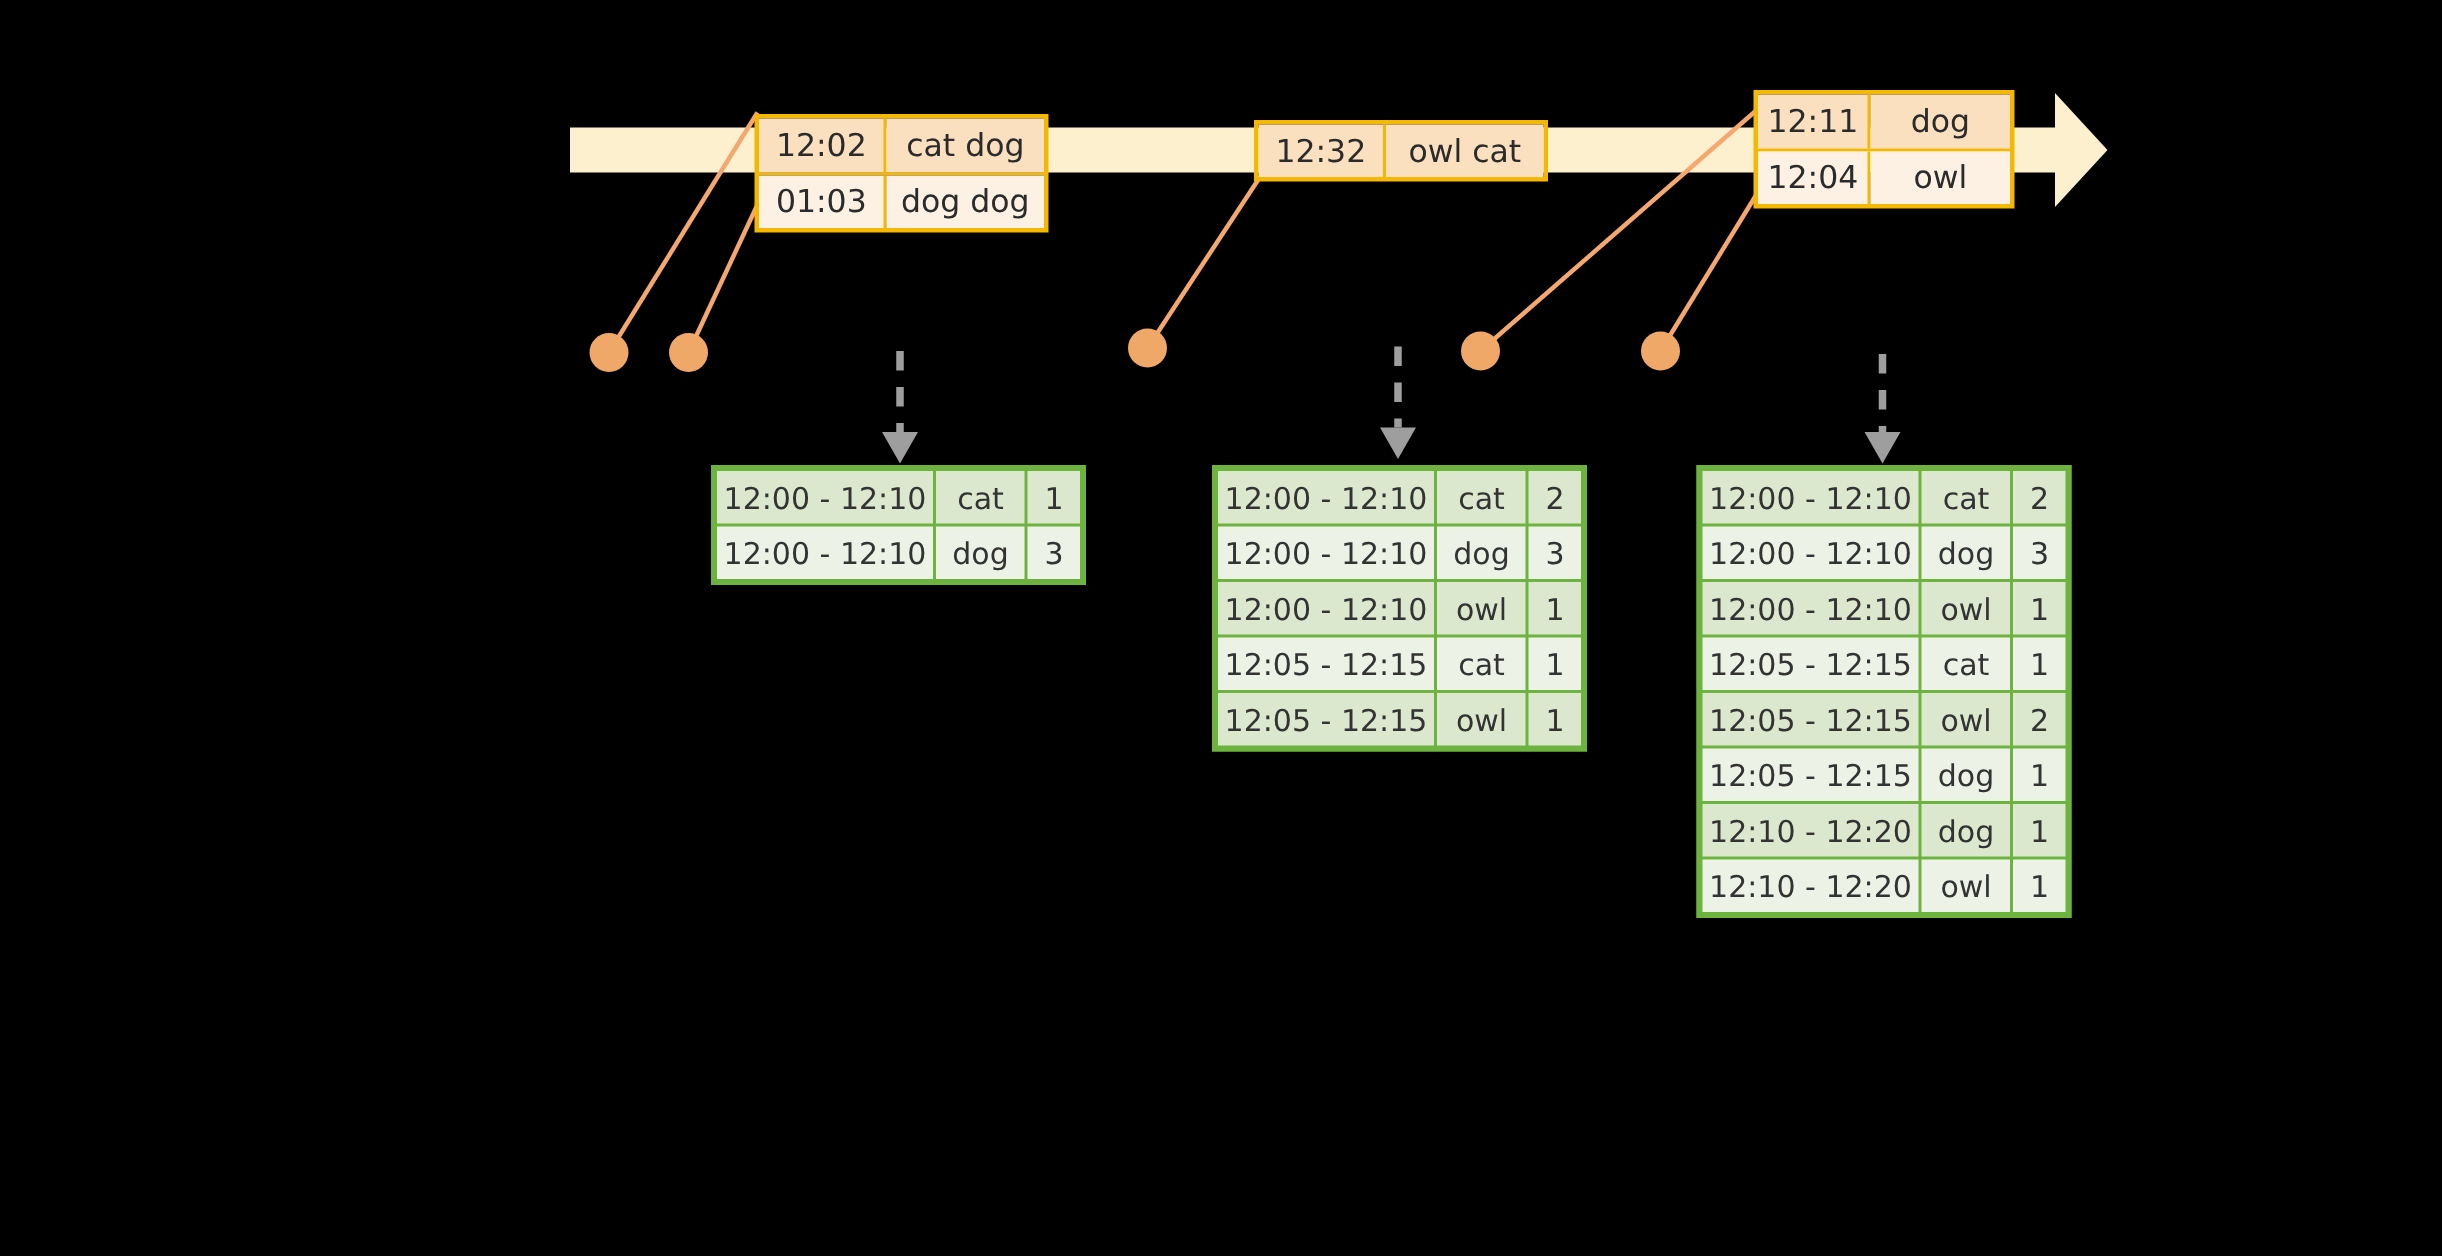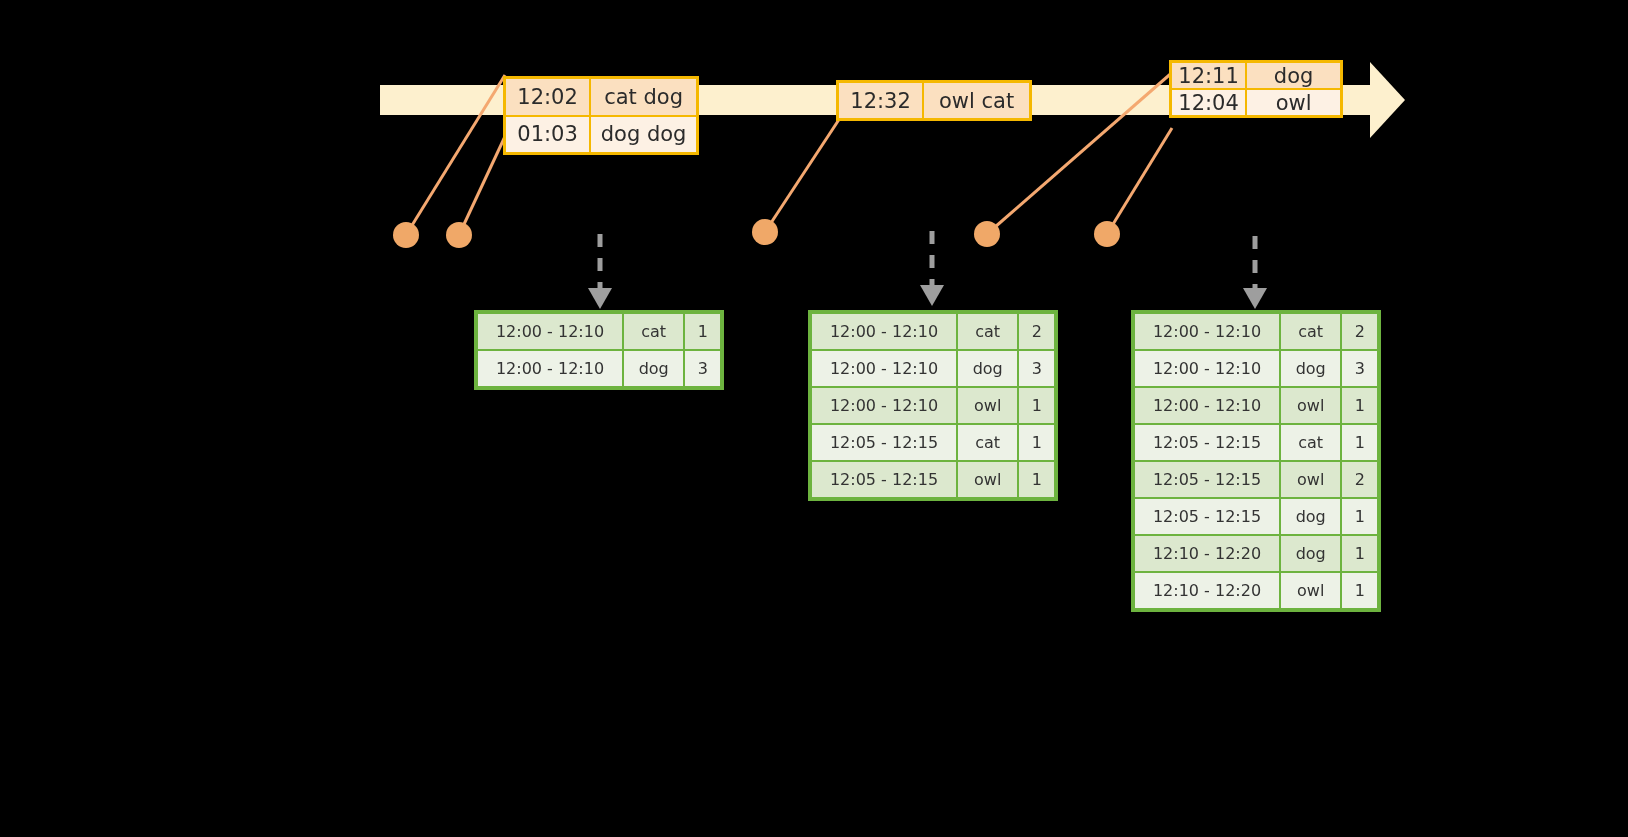--- a/index.html
+++ b/index.html
@@ -16,21 +16,21 @@
   .evt-time,.evt-words{display:flex;align-items:center;justify-content:center;
            font-size:21px;color:#2b2b2b;white-space:nowrap;}
   .evt-time{border-right:2px solid #F5B800;}
   .shade-a .evt-time,.shade-a .evt-words{background:#FBE0C0;}
   .shade-b .evt-time,.shade-b .evt-words{background:#FDF1E4;}
 
   
   .res-table{position:absolute;border:3px solid #6DB33F;box-sizing:border-box;
              background:#6DB33F;z-index:5;}
   .res-row{display:flex;}
-  .res-cell{font-size:16px;color:#333;display:flex;align-items:center;
+  .res-cell{font-size:20px;color:#333;display:flex;align-items:center;
             justify-content:center;height:35px;box-sizing:border-box;
             margin:1px;white-space:nowrap;}
   .res-row .c-win{justify-content:center;}
   .res-row .c-cnt{justify-content:center;}
   .tint-dark .res-cell{background:#DCE8CE;}
   .tint-light .res-cell{background:#EDF2E7;}
 </style>
 </head>
 <body>
 
@@ -82,21 +82,21 @@
     </div>
   </div>
 
   <div class="evt-box" style="left:836px;top:80px;width:196px;height:41px;">
     <div class="evt-row shade-a">
       <div class="evt-time" style="width:84px;">12:32</div>
       <div class="evt-words" style="width:106px;">owl cat</div>
     </div>
   </div>
 
-  <div class="evt-box" style="left:1169px;top:60px;width:174px;height:58px;">
+  <div class="evt-box" style="left:1169px;top:60px;width:174px;height:79px;">
     <div class="evt-row shade-a">
       <div class="evt-time" style="width:74px;">12:11</div>
       <div class="evt-words" style="width:94px;">dog</div>
     </div>
     <div class="evt-row shade-b">
       <div class="evt-time" style="width:74px;">12:04</div>
       <div class="evt-words" style="width:94px;">owl</div>
     </div>
   </div>
 

